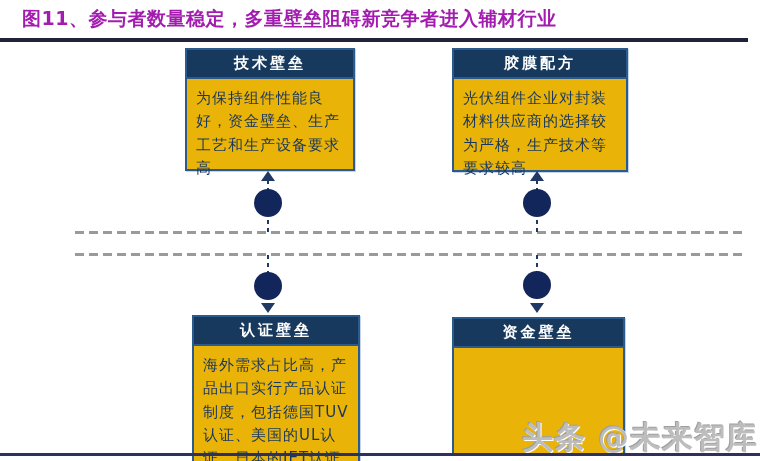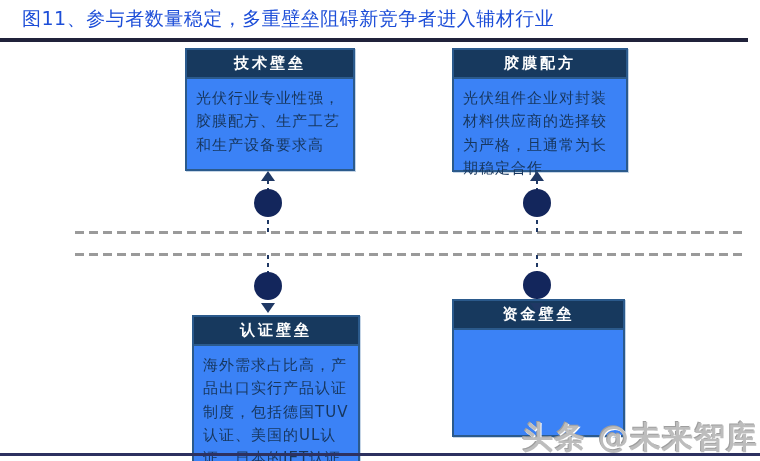--- a/index.html
+++ b/index.html
@@ -3,33 +3,33 @@
 <meta charset="utf-8">
 <style>
   html,body{margin:0;padding:0;}
   body{
     width:760px;height:461px;position:relative;overflow:hidden;
     background:#ffffff;
     font-family:"DejaVu Sans","Liberation Sans",sans-serif;
   }
   .title{
     position:absolute;left:22px;top:6px;margin:0;
-    font-size:19px;font-weight:normal;color:#1d4ed8;
+    font-size:19px;font-weight:bold;color:#a21caf;
     letter-spacing:0.5px;white-space:nowrap;
   }
   .title-rule{
     position:absolute;left:0;top:38px;width:748px;height:4px;
     background:var(--rule-dark,#20223a);
   }
   .bottom-rule{
     position:absolute;left:0;top:453px;width:760px;height:3px;
     background:var(--rule-navy,#2d3160);
   }
   .box{
-    position:absolute;background:#3b82f6;
+    position:absolute;background:#eab308;
     border:2px solid var(--box-border,#2b5a8c);
     box-shadow:1px 1px 0 0 #c5d5e6;
     box-sizing:border-box;
   }
   .box-header{
     background:var(--header-bg,#17395e);color:#ffffff;
     font-weight:bold;font-size:15px;text-align:center;
     height:27px;line-height:27px;letter-spacing:3px;
     border-bottom:2px solid var(--box-border,#2b5a8c);
   }
@@ -57,43 +57,43 @@
   }
   .tri-down{
     position:absolute;width:0;height:0;
     border-left:7px solid transparent;border-right:7px solid transparent;
     border-top:10px solid var(--line-navy,#1f3864);
   }
   
   .box-tech    {left:185px;top:48px; width:170px;height:123px;}
   .box-cust    {left:452px;top:48px; width:176px;height:124px;}
   .box-cert    {left:192px;top:315px;width:168px;height:166px;}
-  .box-capital {left:452px;top:299px;width:173px;height:138px;}
+  .box-capital {left:452px;top:317px;width:173px;height:138px;}
   .watermark{
     position:absolute;right:2px;top:417px;
     font-size:31px;font-weight:bold;letter-spacing:1px;
     color:var(--watermark-gray,#bdbdbd);
     text-shadow:1px 1px 0 #ffffff,-1px -1px 0 #9e9e9e;
     white-space:nowrap;
   }
 </style>
 </head>
 <body>
 
 <h1 class="title">图11、参与者数量稳定，多重壁垒阻碍新竞争者进入辅材行业</h1>
 <div class="title-rule"></div>
 
 <div class="box box-tech">
   <div class="box-header">技术壁垒</div>
-  <div class="box-body">光伏行业专业性强，胶膜配方、生产工艺和生产设备要求高</div>
+  <div class="box-body">为保持组件性能良好，资金壁垒、生产工艺和生产设备要求高</div>
 </div>
 
 <div class="box box-cust">
   <div class="box-header">胶膜配方</div>
-  <div class="box-body">光伏组件企业对封装材料供应商的选择较为严格，且通常为长期稳定合作</div>
+  <div class="box-body">光伏组件企业对封装材料供应商的选择较为严格，生产技术等要求较高</div>
 </div>
 
 <div class="box box-cert">
   <div class="box-header">认证壁垒</div>
   <div class="box-body">海外需求占比高，产品出口实行产品认证制度，包括德国TUV认证、美国的UL认证、日本的JET认证</div>
 </div>
 
 <div class="box box-capital">
   <div class="box-header">资金壁垒</div>
 </div>

